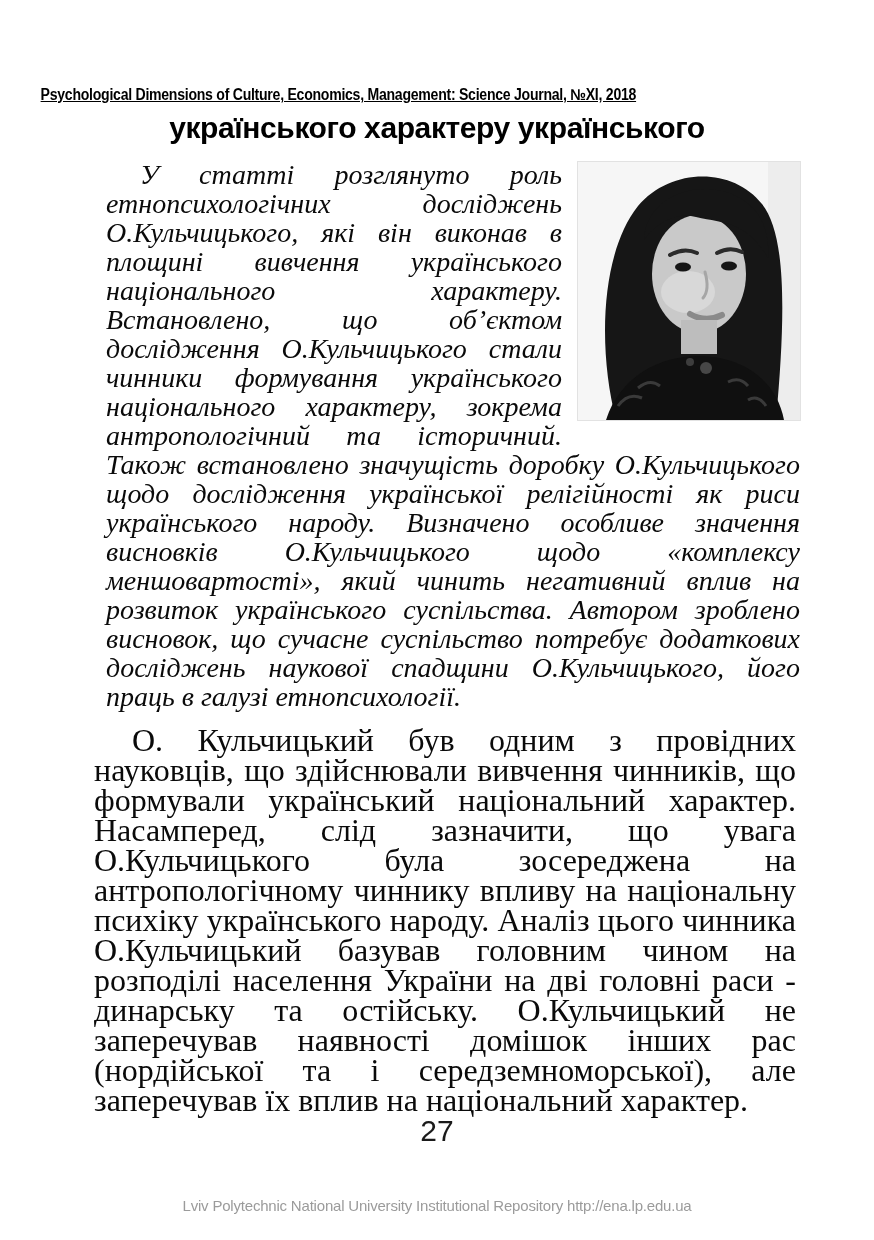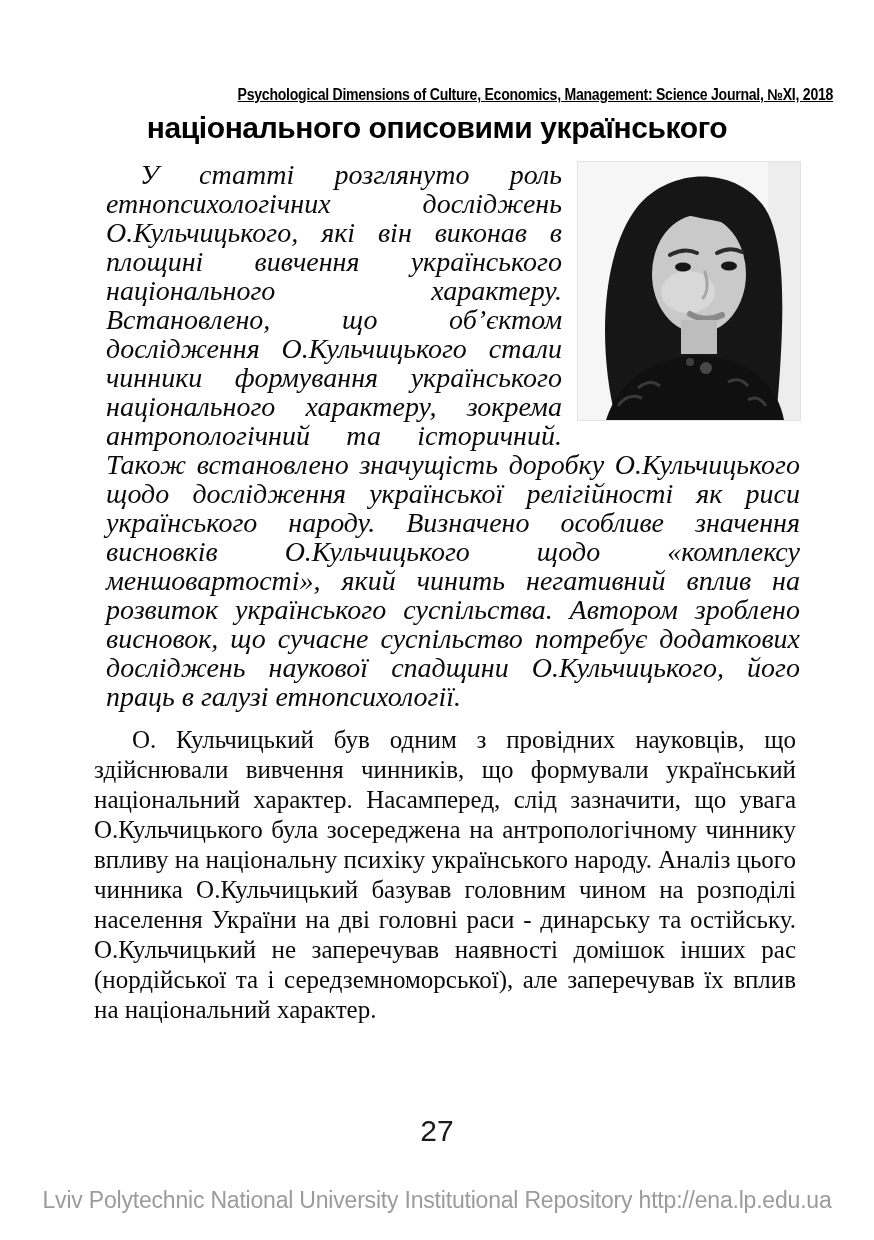--- a/index.html
+++ b/index.html
@@ -7,21 +7,21 @@
     position:relative;
     width:874px;height:1240px;
     background:#ffffff;
     overflow:hidden;
     color:#0a0a0a;
     font-family:"Liberation Serif", serif;
   }
   
   .journal-header{
     margin-top:86px;
-    text-align:right;
+    text-align:left;
     font-family:"Liberation Sans", sans-serif;
     font-weight:bold;
     font-size:16px;
     letter-spacing:-0.3px;
     color:#000;
   }
   .journal-header .jh-inner{
     display:inline-block;
     transform:scaleX(.88);
     transform-origin:center;
@@ -54,57 +54,57 @@
     float:right;
     width:222px;height:258px;
     margin:2px 0 8px 16px;
     display:block;
     outline:1px solid #e2e2e2;
   }
   .photo svg{display:block;width:100%;height:100%;}
   
   .body-par{
     margin:6px 78px 0 94px;
-    font-size:25px;
+    font-size:32px;
     line-height:30px;
     text-align:justify;
     text-indent:38px;
     color:#0a0a0a;
   }
   .body-par:first-of-type{margin-top:14px;}
   
   .page-number{
     position:absolute;
     left:0;right:0;bottom:92px;
     text-align:center;
     font-family:"Liberation Sans", sans-serif;
     font-size:30px;
     color:#1a1a1a;
   }
   .watermark{
     position:absolute;
     left:0;right:0;bottom:26px;
     text-align:center;
     font-family:"Liberation Sans", sans-serif;
-    font-size:23px;
+    font-size:15px;
     letter-spacing:-0.2px;
     color:#9b9b9b;
   }
 </style>
 </head>
 <body>
 
 <div class="page">
 
   <div class="journal-header">
     <span class="jh-inner">Psychological Dimensions of Culture, Economics, Management: Science Journal, №XI, 2018</span>
   </div>
 
   <h1 class="article-title">
-    <span class="t-line">національного описовими українського</span>
+    <span class="t-line">українського характеру українського</span>
   </h1>
 
   <div class="abstract">
     <span class="photo">
       <svg viewBox="0 0 222 258" xmlns="http://www.w3.org/2000/svg" role="img">
         <rect width="222" height="258" fill="#f6f6f6"></rect>
         <rect x="190" y="0" width="32" height="258" fill="#ededed"></rect>
 
         <path d="M38 258 C20 188 22 92 60 44 C92 6 154 4 184 42 C208 72 208 150 198 258 Z" fill="#161616"></path>
 

